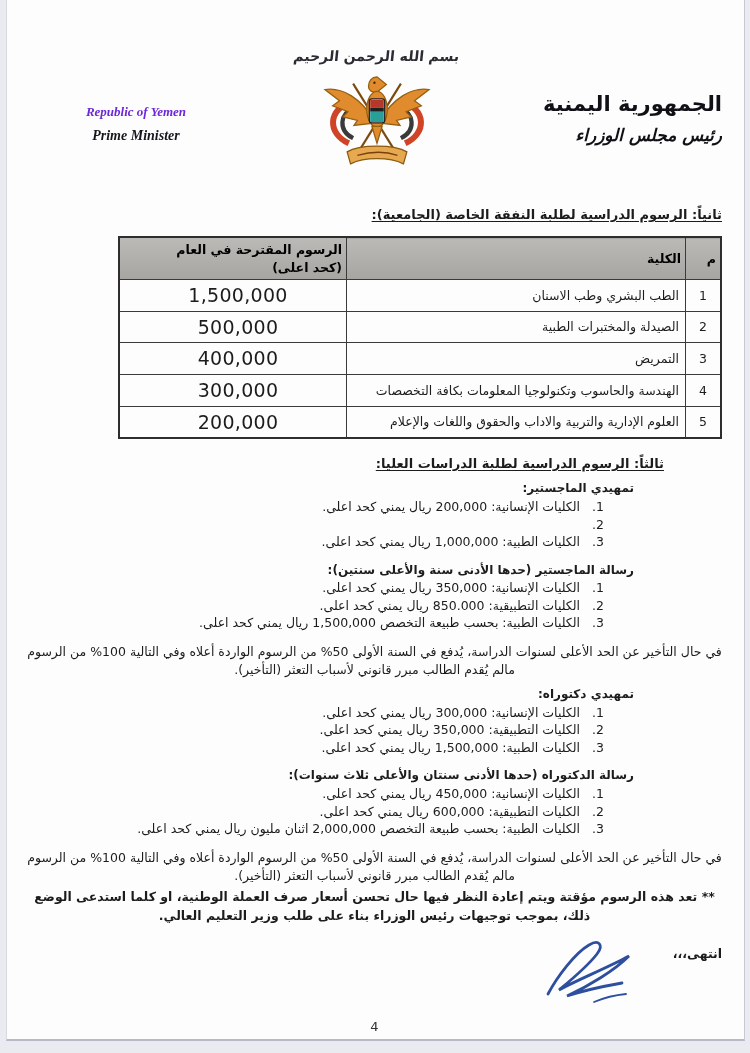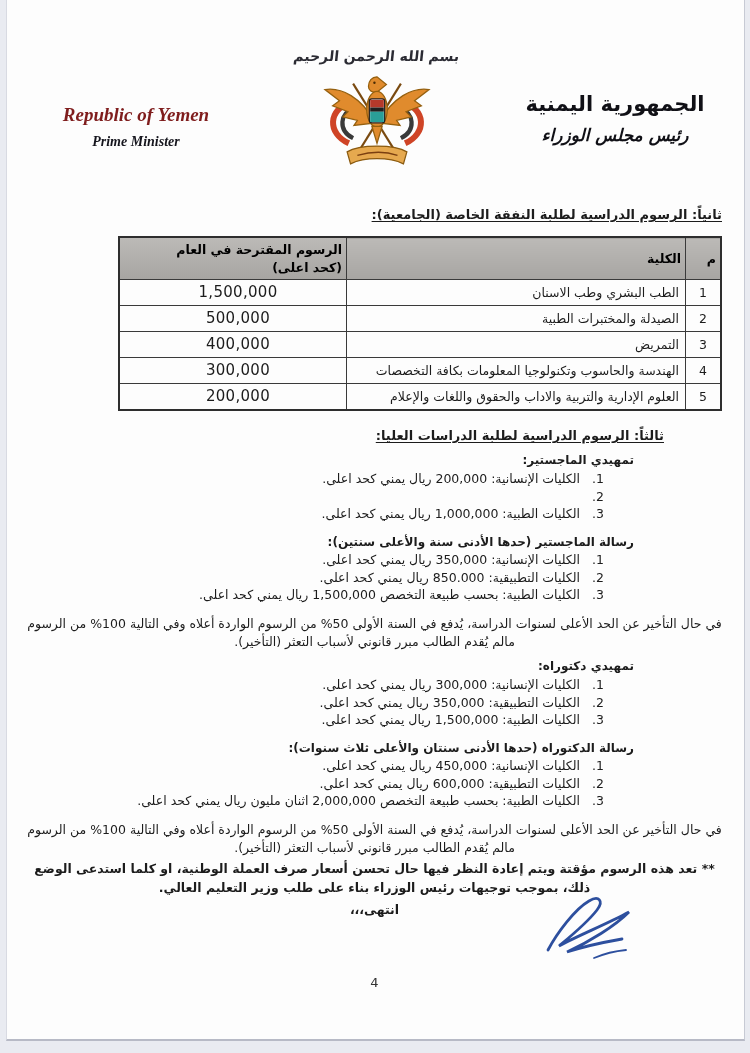--- a/index.html
+++ b/index.html
@@ -12,50 +12,50 @@
   .page{
     position:relative;box-sizing:border-box;
     margin-left:6px;width:739px;height:1041px;
     background:#fdfdfd;
     border-left:1px solid #d8dae2;border-right:1px solid #c7cad4;border-bottom:2px solid #b7bac6;
     padding:46px 22px 0 20px;
   }
   
   .letterhead{display:flex;justify-content:space-between;align-items:flex-start;height:152px;}
   .lh-left{width:218px;text-align:center;margin-top:58px;}
-  .en-title{font-family:"Liberation Serif",serif;font-style:italic;font-weight:bold;font-size:19px;color:#7f1d1d;}
+  .en-title{font-family:"Liberation Serif",serif;font-style:italic;font-weight:bold;font-size:13px;color:#6d28d9;}
   .en-sub{font-family:"Liberation Serif",serif;font-style:italic;font-weight:bold;font-size:14px;margin-top:8px;color:#15151d;}
   .lh-center{flex:1;text-align:center;}
   .bismillah{font-size:14px;font-weight:bold;color:#2b2b33;transform:skewX(-6deg);margin:2px 0 2px;}
-  .lh-right{width:214px;text-align:center;margin-top:46px;direction:rtl;}
+  .lh-right{width:214px;margin-top:46px;direction:rtl;}
   .ar-title{font-size:21px;font-weight:bold;color:#101016;letter-spacing:1px;}
   .ar-sub{font-size:17px;font-weight:bold;font-style:italic;margin-top:9px;color:#101016;}
   
   .content{direction:rtl;text-align:right;font-size:12.5px;line-height:1.4;}
   .sec-heading{font-weight:bold;font-size:13px;text-decoration:underline;text-underline-offset:2px;margin:8px 0 12px;}
   .sec-heading.indent1{margin:16px 58px 2px 0;}
   
   table{border-collapse:collapse;width:604px;border:2px solid #2e2e2e;margin-top:4px;}
   th,td{border:1px solid #3a3a3a;}
   thead th{background:linear-gradient(#bcbab7,#a7a5a2);font-size:12.5px;font-weight:bold;padding:3px 4px;color:#000;}
   .col-idx{width:26px;}
   .col-college{width:330px;}
   td{padding:2px 6px;font-size:12.5px;height:20px;vertical-align:middle;}
   td.idx{text-align:center;padding:2px 2px;}
   td.college{text-align:right;}
-  td.fee{text-align:center;font-size:15px;letter-spacing:.3px;padding-left:16px;}
+  td.fee{text-align:center;font-size:19px;letter-spacing:.3px;padding-left:16px;}
   
   .sub-heading{font-weight:bold;font-size:12px;margin:7px 88px 1px 0;}
   .sub-heading.gap{margin-top:11px;}
   .li{display:flex;gap:11px;margin:0 118px 0 0;}
   .li .num{min-width:13px;}
   
   .note{text-align:center;margin:11px 0 3px;line-height:1.45;}
   .footnote{font-weight:bold;text-align:center;margin:3px 0 0;line-height:1.5;}
-  .ending{font-weight:bold;text-align:center;margin-top:3px;}
+  .ending{font-weight:bold;margin-top:19px;}
   .sig-wrap{position:relative;height:52px;}
   .sig{position:absolute;right:78px;top:-26px;}
   .page-num{text-align:center;font-size:13px;color:#333;margin-top:4px;}
 </style>
 </head>
 <body>
 
 <div class="page">
 
   <div class="letterhead">

